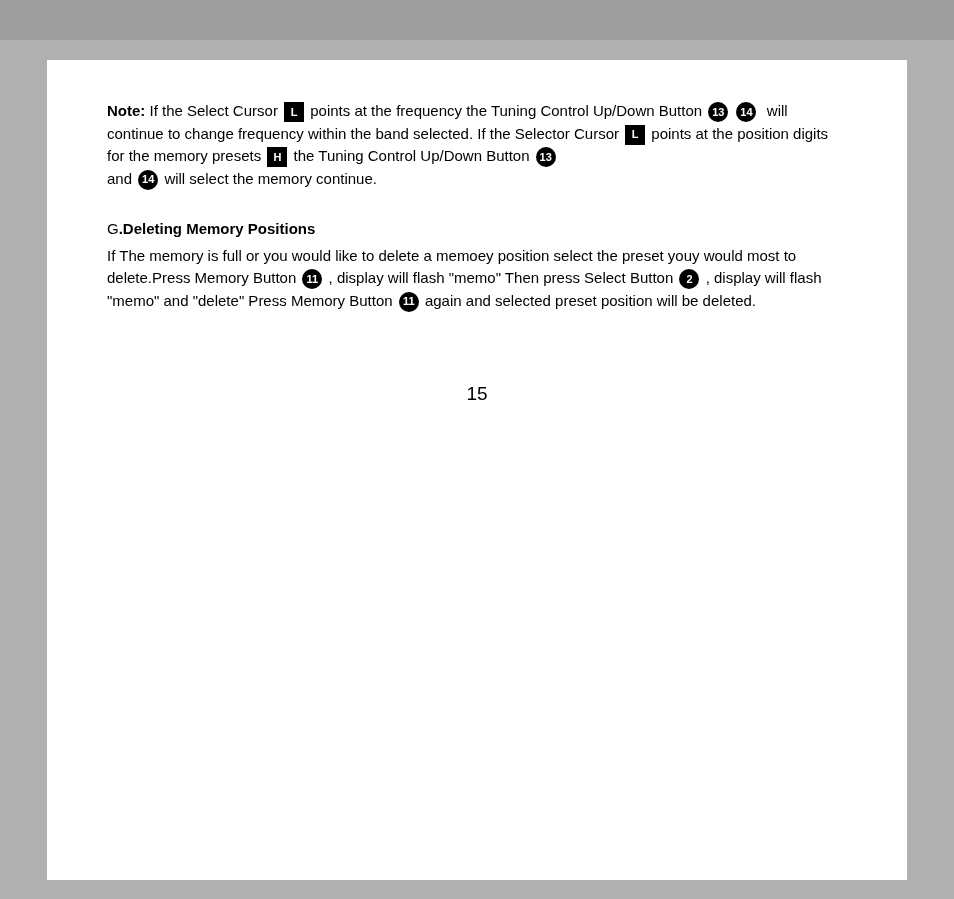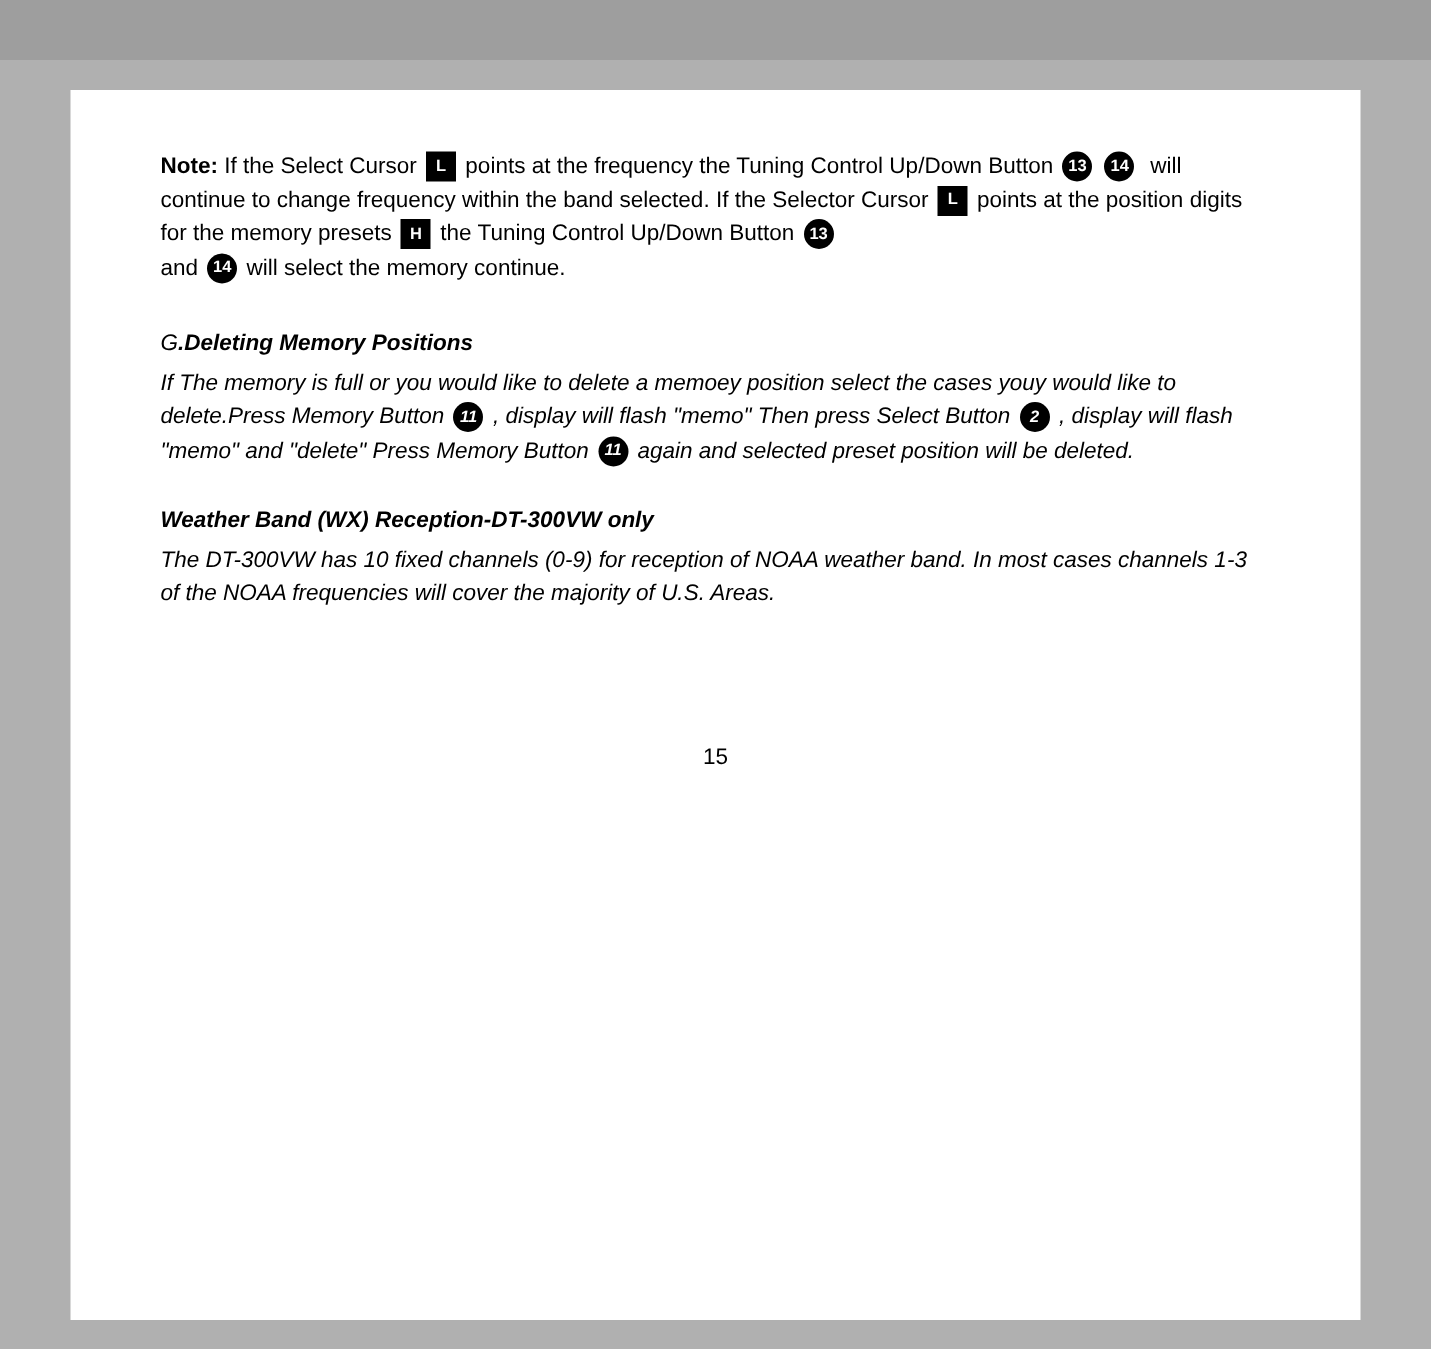--- a/index.html
+++ b/index.html
@@ -30,21 +30,20 @@
       padding: 40px 60px 40px 60px;
       font-family: Arial, Helvetica, sans-serif;
       font-size: 15px;
       line-height: 1.5;
       color: #000000;
       position: relative;
     }
 
     .section {
       margin-bottom: 24px;
-      font-style: italic;
     }
 
     .section-heading {
       font-weight: bold;
       margin-bottom: 4px;
     }
 
     .section-heading .prefix {
       font-weight: normal;
     }
@@ -79,22 +78,22 @@
       height: 20px;
       font-size: 11px;
       font-weight: bold;
       vertical-align: middle;
       margin: 0 2px;
       line-height: 1;
     }
 
     .page-number {
       text-align: center;
-      margin-top: 86px;
-      font-size: 15px;
+      margin-top: 68px;
+      font-size: 19px;
     }
 
     .note-section {
       margin-bottom: 28px;
     }
   </style>
 </head>
 <body>
 
 <div class="top-bar"></div>
@@ -118,30 +117,26 @@
       <span class="badge">14</span>
       <span>will select the memory continue.</span>
     </p>
   </div>
 
   <div class="section">
     <p class="section-heading">
       <span class="prefix">G</span><span>.Deleting Memory Positions</span>
     </p>
     <p>
-      <span>If The memory is full or you would like to delete a memoey position select the cases youy would like to delete.Press Memory Button</span>
+      <span>If The memory is full or you would like to delete a memoey position select the preset youy would most to delete.Press Memory Button</span>
       <span class="badge">11</span>
       <span>, display will flash  "memo"  Then press Select Button</span>
       <span class="badge">2</span>
       <span>, display will flash  "memo" and  "delete"  Press Memory Button</span>
       <span class="badge">11</span>
       <span>again and selected preset  position will be deleted.</span>
     </p>
   </div>
 
-  <div class="section">
-    <p class="section-heading">Weather Band (WX) Reception-DT-300VW only</p>
-    <p>The DT-300VW has 10 fixed channels (0-9) for reception of NOAA weather band. In most cases channels 1-3 of the NOAA frequencies will cover the majority of U.S. Areas.</p>
-  </div>
 
   <div class="page-number">15</div>
 
 </div>
 
 </body></html>

